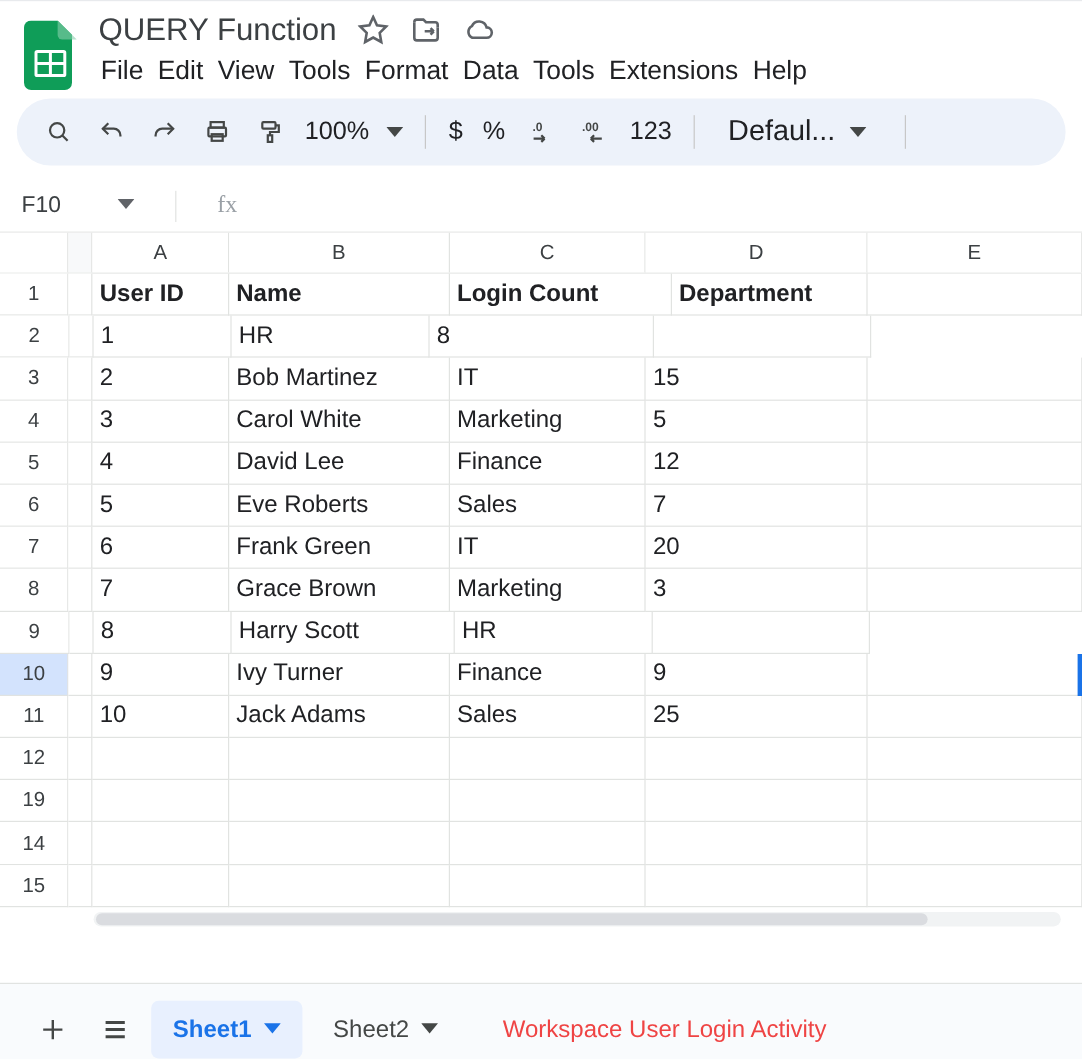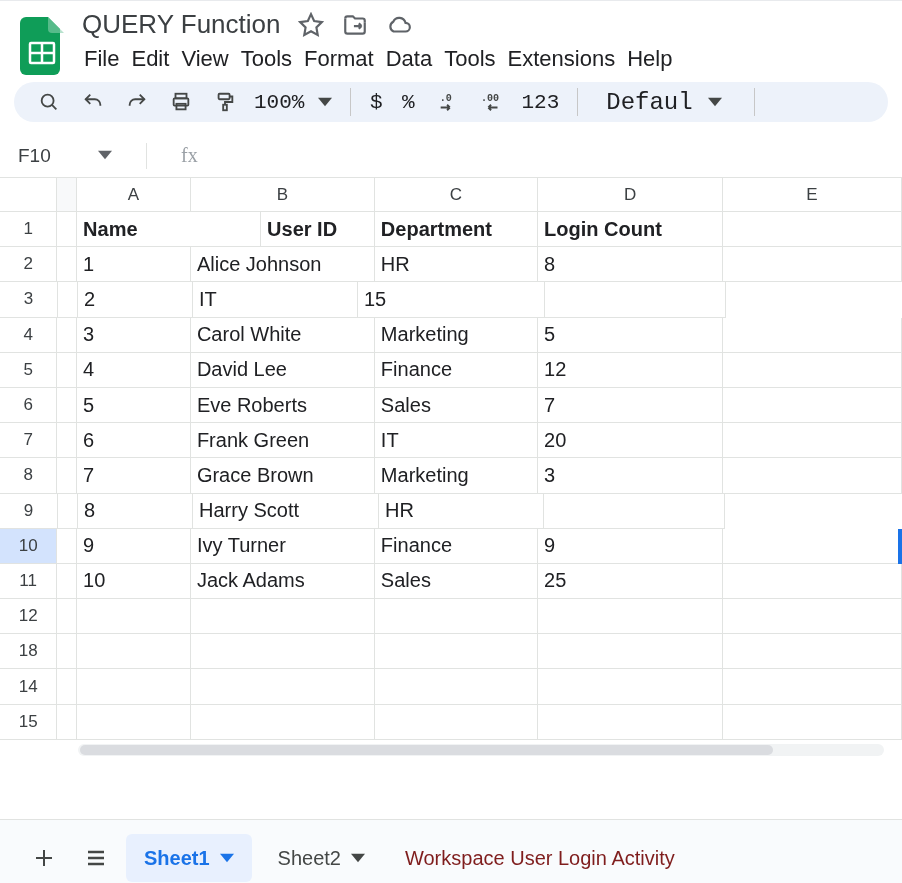--- a/index.html
+++ b/index.html
@@ -13,21 +13,21 @@
   .title-stack { display:flex; flex-direction:column; gap:2px; }
   .title-row { display:flex; align-items:center; gap:18px; }
   .doc-title { font-size:26px; color:#3c4043; letter-spacing:0; }
   .title-icon { color:#5f6368; display:flex; align-items:center; }
   .title-icon svg { width:26px; height:26px; }
   .menubar { display:flex; gap:12px; font-size:22px; color:#202124; padding:4px 2px 10px 2px;}
   .menubar span { cursor:default; }
   
   
   .toolbar-wrap { padding:0 14px 12px 14px; }
-  .toolbar { background:#edf2fa; border-radius:40px; height:40px; display:flex; align-items:center; gap:6px; padding:0 10px 0 16px;font-family:Liberation Mono, monospace; }
+  .toolbar { background:#edf2fa; border-radius:40px; height:56px; display:flex; align-items:center; gap:6px; padding:0 10px 0 16px; }
   .tbtn { width:38px; height:38px; display:flex; align-items:center; justify-content:center; color:#444746; border-radius:6px; }
   .tbtn svg { width:22px; height:22px; }
   .ttext { font-size:21px; color:#202124; padding:0 4px;}
   .tdrop { width:22px; display:flex; align-items:center; justify-content:center; color:#444746;}
   .tdrop svg { width:14px; height:14px;}
   .tsep { width:1px; height:28px; background:#c7c7c7; margin:0 8px;}
   .font-box { display:flex; align-items:center; gap:8px; padding:0 6px 0 14px;}
   .font-label { font-size:24px; color:#202124; max-width:90px; overflow:hidden; white-space:nowrap;}
   .tsep2 { width:1px; height:28px; background:#c7c7c7; margin:0 4px 0 16px;}
 
@@ -60,21 +60,21 @@
   .hscroll-track{ flex:1; background:#f1f3f4; border-radius:10px; margin:4px 18px 2px 0; display:flex; align-items:center;}
   .hscroll-thumb{ height:10px; background:#dadce0; border-radius:10px; width:86%; margin-left:2px;}
 
   
   .tabbar { height:64px; border-top:1px solid #e1e3e1; display:flex; align-items:center; gap:8px; padding:13px 4px 0 22px; font-size:20px; color:#444746; background:#f9fbfd;}
   .tabicon { width:44px; height:44px; display:flex; align-items:center; justify-content:center; color:#444746;}
   .tabicon svg{width:24px;height:24px;}
   .tab { height:48px; display:flex; align-items:center; gap:10px; padding:0 18px; border-radius:6px;}
   .tab.active { background:#e8f0fe; color:#1a73e8; font-weight:600;}
   .tab .caret svg{width:14px;height:14px;}
-  .tab-desc { color:#7f1d1d; font-size:20px; margin-left:14px;}
+  .tab-desc { color:#ef4444; font-size:20px; margin-left:28px;}
 </style>
 </head>
 <body>
 
 <div class="app">
 
   <div class="titlebar">
     <div class="doc-icon">
       <svg viewBox="0 0 44 58">
           <path fill="#0f9d58" d="M6 0h22l12 12v40a6 6 0 0 1-6 6H6a6 6 0 0 1-6-6V6a6 6 0 0 1 6-6z"></path>
@@ -207,39 +207,39 @@
       <div class="colhdr cA">A</div>
       <div class="colhdr cB">B</div>
       <div class="colhdr cC">C</div>
       <div class="colhdr cD">D</div>
       <div class="colhdr cE">E</div>
     </div>
     <div id="grid-rows">
         <div class="grow">
           <div class="rowhdr">1</div>
           <div class="gutter-cell"></div>
+          <div class="cell cA bold">User ID</div>
           <div class="cell cB bold">Name</div>
-          <div class="cell cA bold">User ID</div>
+          <div class="cell cD bold">Login Count</div>
           <div class="cell cC bold">Department</div>
-          <div class="cell cD bold">Login Count</div>
           <div class="cell cE"></div>
         </div>
         <div class="grow">
           <div class="rowhdr">2</div>
           <div class="gutter-cell"></div>
           <div class="cell cA">1</div>
-          <div class="cell cB">Alice Johnson</div>
           <div class="cell cC">HR</div>
           <div class="cell cD">8</div>
           <div class="cell cE"></div>
         </div>
         <div class="grow">
           <div class="rowhdr">3</div>
           <div class="gutter-cell"></div>
           <div class="cell cA">2</div>
+          <div class="cell cB">Bob Martinez</div>
           <div class="cell cC">IT</div>
           <div class="cell cD">15</div>
           <div class="cell cE"></div>
         </div>
         <div class="grow">
           <div class="rowhdr">4</div>
           <div class="gutter-cell"></div>
           <div class="cell cA">3</div>
           <div class="cell cB">Carol White</div>
           <div class="cell cC">Marketing</div>
@@ -311,21 +311,21 @@
         <div class="grow">
           <div class="rowhdr">12</div>
           <div class="gutter-cell"></div>
           <div class="cell cA"></div>
           <div class="cell cB"></div>
           <div class="cell cC"></div>
           <div class="cell cD"></div>
           <div class="cell cE"></div>
         </div>
         <div class="grow">
-          <div class="rowhdr">18</div>
+          <div class="rowhdr">19</div>
           <div class="gutter-cell"></div>
           <div class="cell cA"></div>
           <div class="cell cB"></div>
           <div class="cell cC"></div>
           <div class="cell cD"></div>
           <div class="cell cE"></div>
         </div>
         <div class="grow">
           <div class="rowhdr">14</div>
           <div class="gutter-cell"></div>

